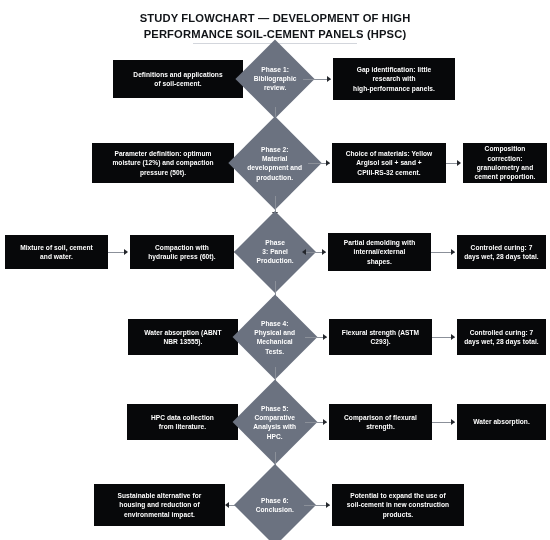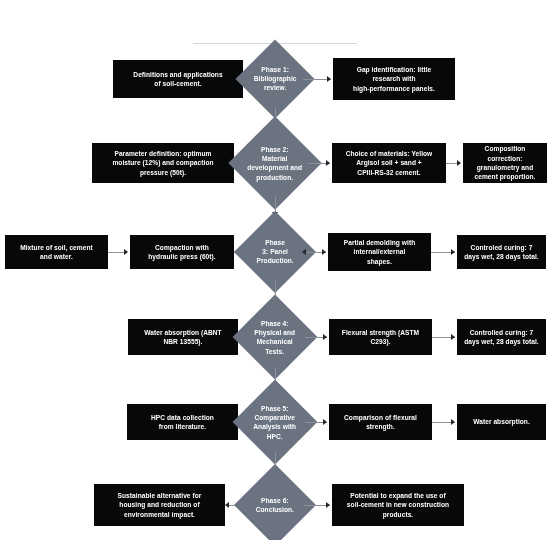--- a/index.html
+++ b/index.html
@@ -76,20 +76,22 @@
     border-right: 3px solid transparent;
     border-top: 4.5px solid #23262b;
   }
 </style>
 </head>
 <body>
 
 <div id="canvas">
 
   <div class="title">
+    <div>STUDY FLOWCHART — DEVELOPMENT OF HIGH</div>
+    <div>PERFORMANCE SOIL-CEMENT PANELS (HPSC)</div>
   </div>
   <div class="title-rule"></div>
 
   <div class="node" style="left:113px; top:60px; width:130px; height:38px;">
     <span>
       <span>Definitions and applications</span>
       <span>of soil-cement.</span>
     </span>
   </div>
 

